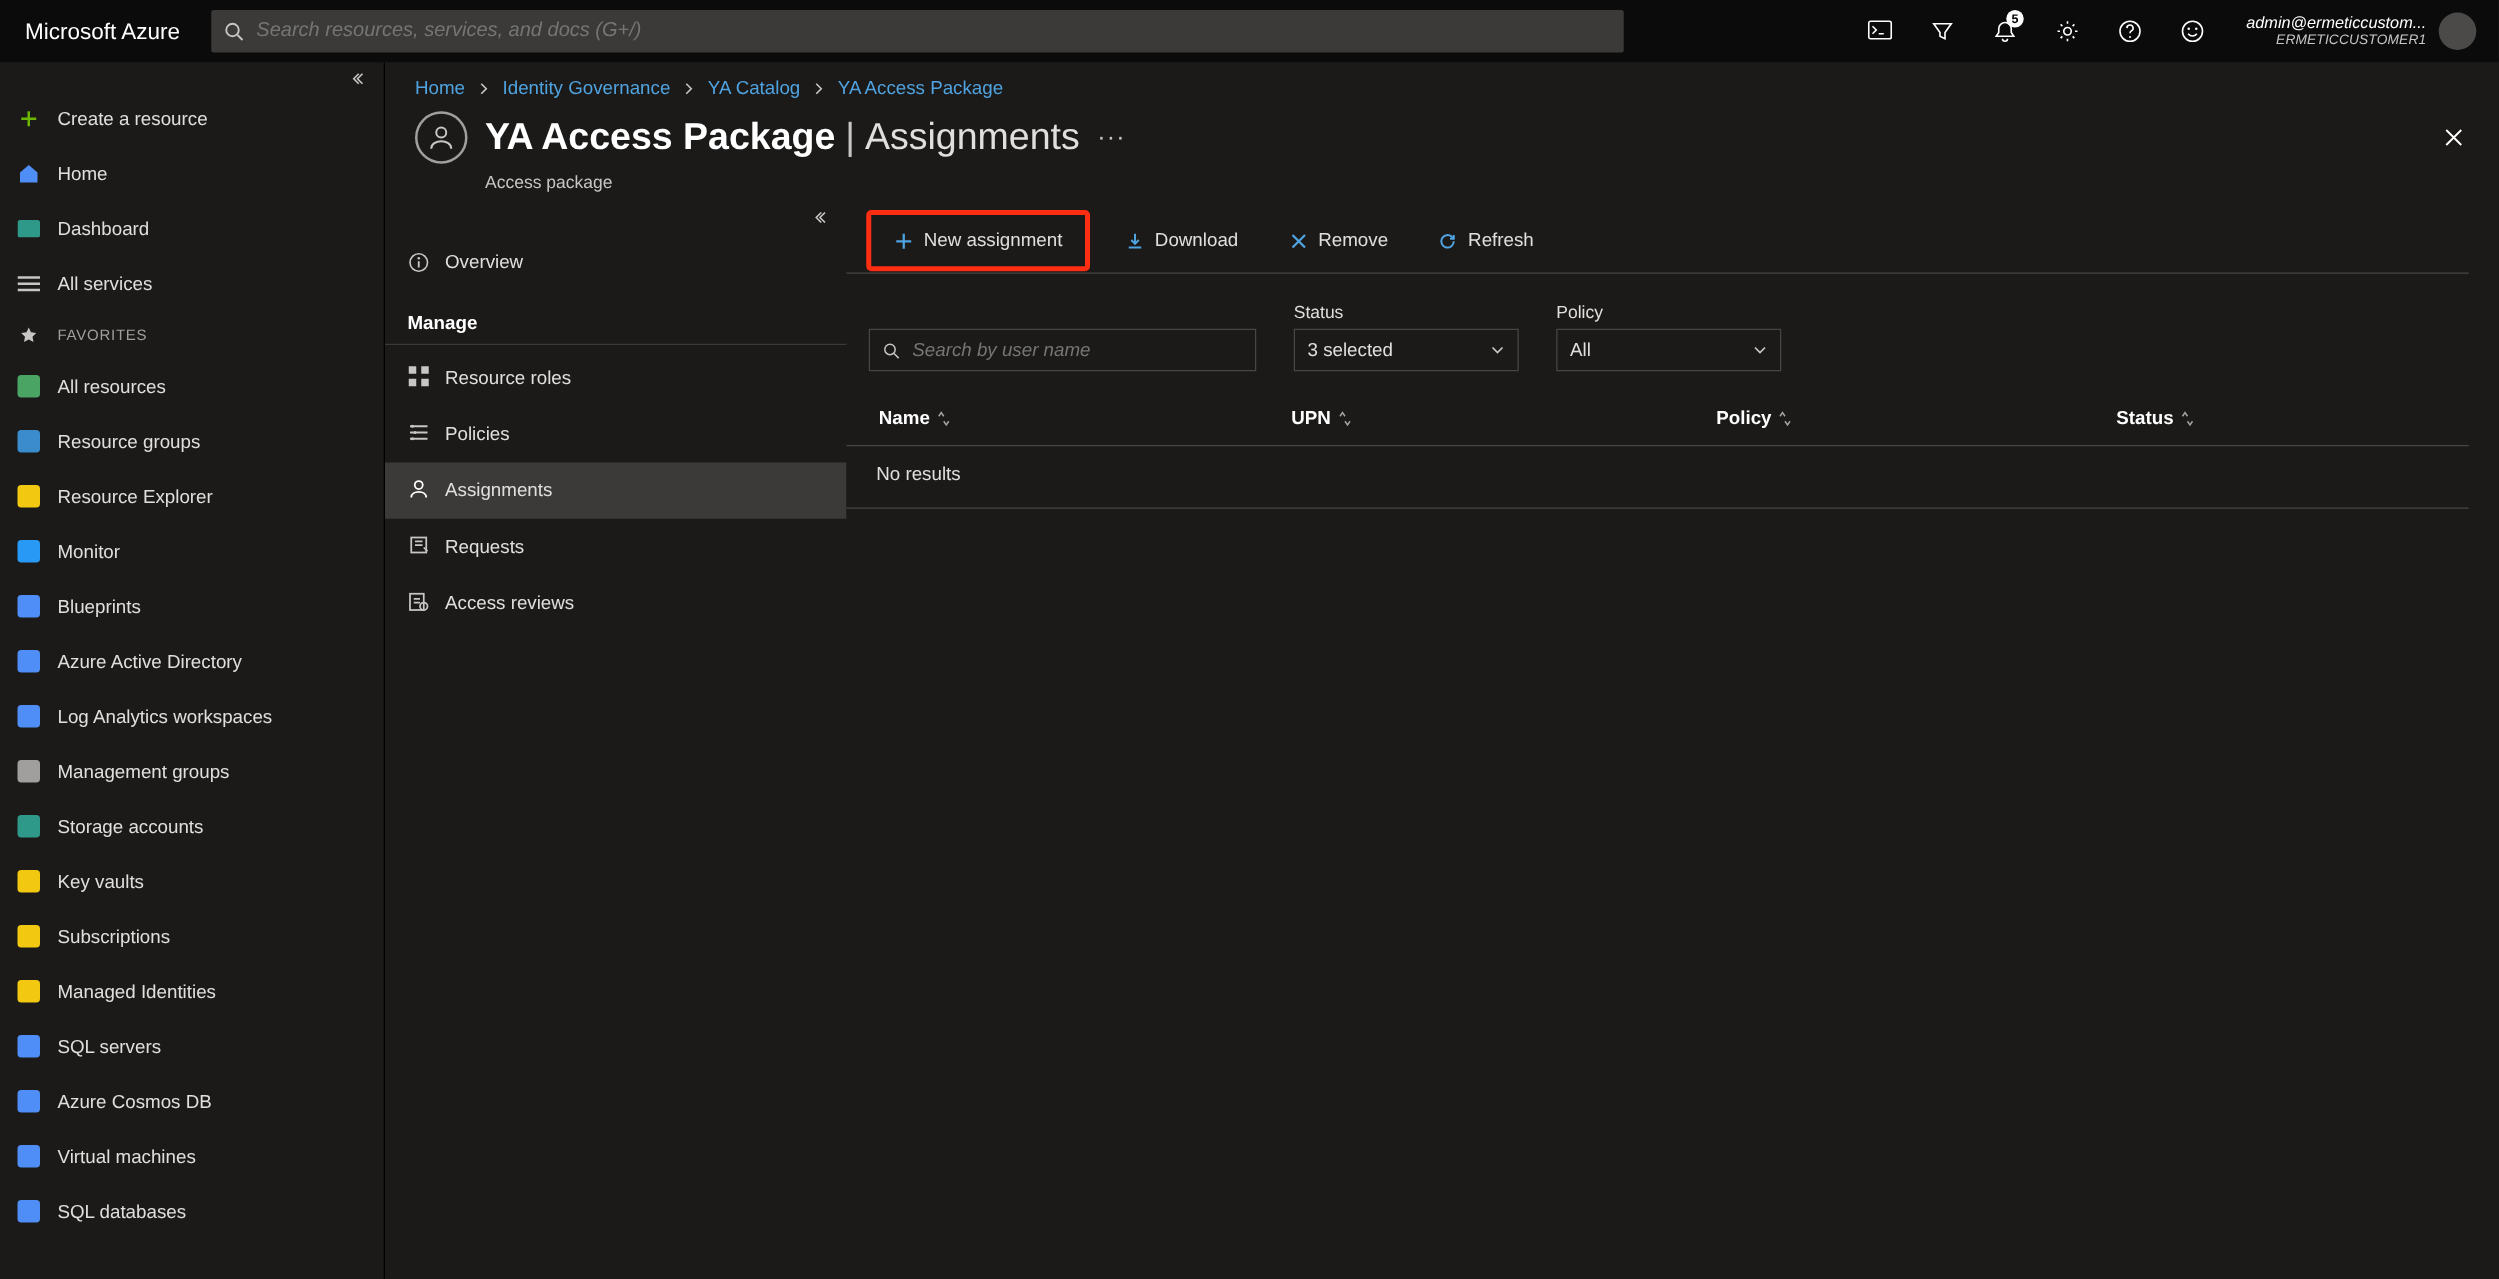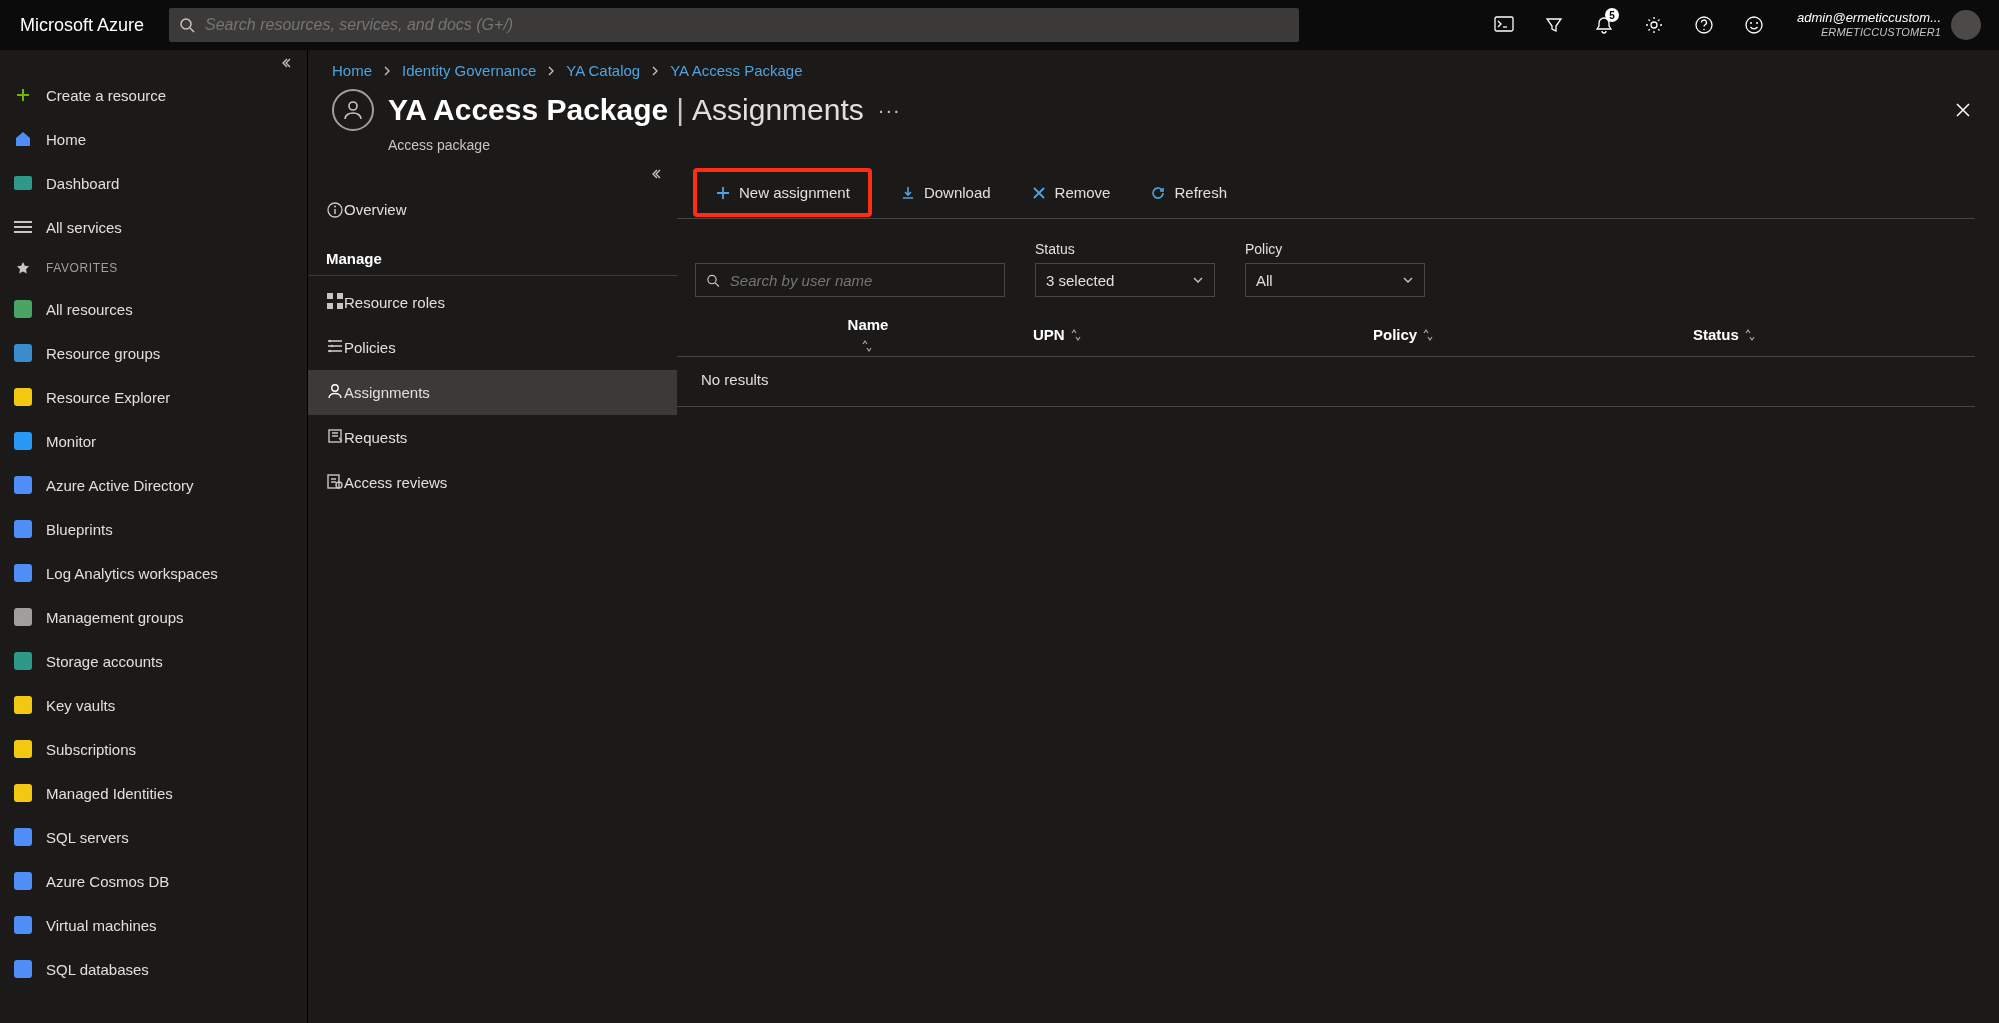--- a/index.html
+++ b/index.html
@@ -198,20 +198,21 @@
     text-align:right;padding-right:12px;color:#c8c6c4;
     height:20px;
   }
   .bn-item{
     display:flex;align-items:center;
     height:45px;
     padding:0 18px;
     color:#e1dfdd;
     font-size:15px;
     cursor:pointer;
+    gap:12px;
   }
   .bn-item.selected{background:#3b3a39;}
   .bn-section{
     padding:18px 18px 8px 18px;
     font-size:15px;font-weight:600;color:#fff;
     border-bottom:1px solid #3b3a39;
     margin-bottom:4px;
   }
 
   .blade-content{
@@ -273,21 +274,21 @@
     display:flex;align-items:center;
     height:44px;
     border-bottom:1px solid var(--border);
     padding-left:26px;
     margin-top:6px;
   }
   .th{
     display:flex;align-items:center;gap:6px;
     font-size:15px;font-weight:600;color:#fff;
   }
-  .th.name{width:330px;flex-direction:column;}
+  .th.name{width:330px;}
   .th.upn{width:340px;}
   .th.policy{width:320px;}
   .th.status{flex:1;}
   .sort-ico{opacity:.8;}
   .tbl-body{
     padding:14px 0 18px 24px;
     color:#e1dfdd;font-size:15px;
     border-bottom:1px solid var(--border);
   }
 
@@ -432,27 +433,27 @@
       <div class="nav-item">
         <span class="nav-ico">
           <span class="sq" style="background:#2899f5"></span>
         </span>
         <span>Monitor</span>
       </div>
       <div class="nav-item">
         <span class="nav-ico">
           <span class="sq" style="background:#4f8ef7"></span>
         </span>
+        <span>Blueprints</span>
+      </div>
+      <div class="nav-item">
+        <span class="nav-ico">
+          <span class="sq" style="background:#4f8ef7"></span>
+        </span>
         <span>Azure Active Directory</span>
-      </div>
-      <div class="nav-item">
-        <span class="nav-ico">
-          <span class="sq" style="background:#4f8ef7"></span>
-        </span>
-        <span>Blueprints</span>
       </div>
       <div class="nav-item">
         <span class="nav-ico">
           <span class="sq" style="background:#4f8ef7"></span>
         </span>
         <span>Log Analytics workspaces</span>
       </div>
       <div class="nav-item">
         <span class="nav-ico">
           <span class="sq" style="background:#a19f9d"></span>

